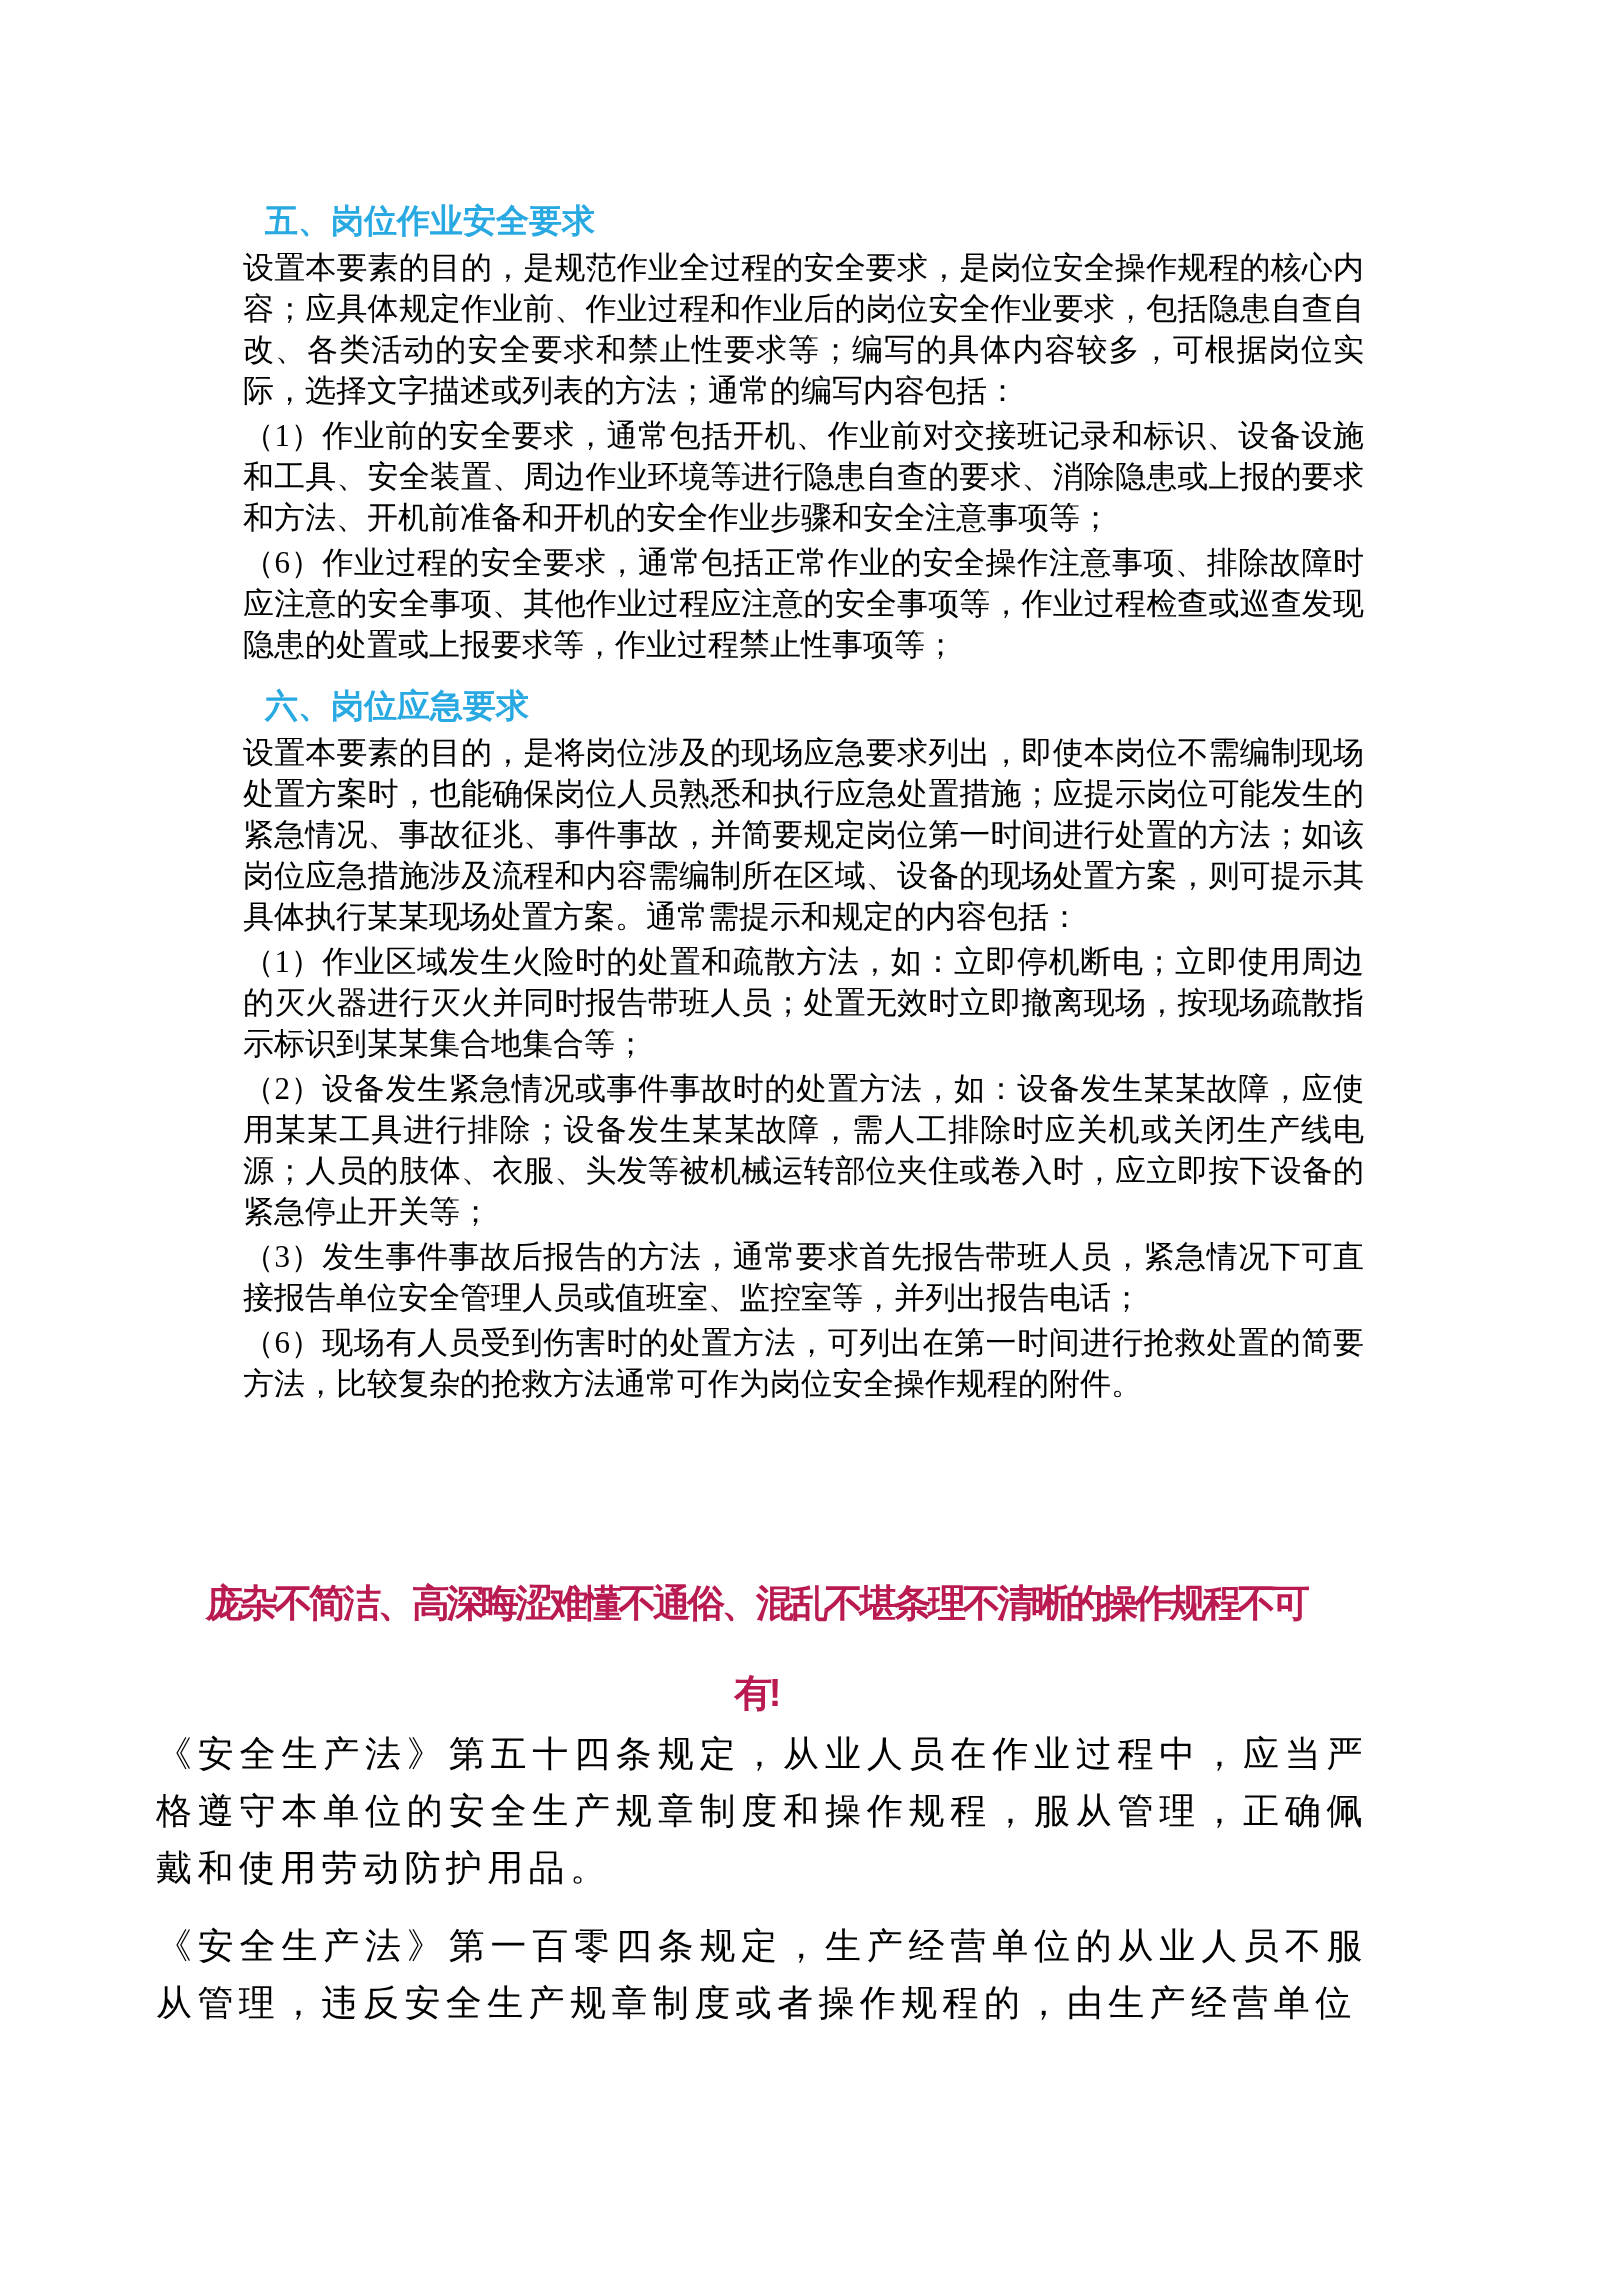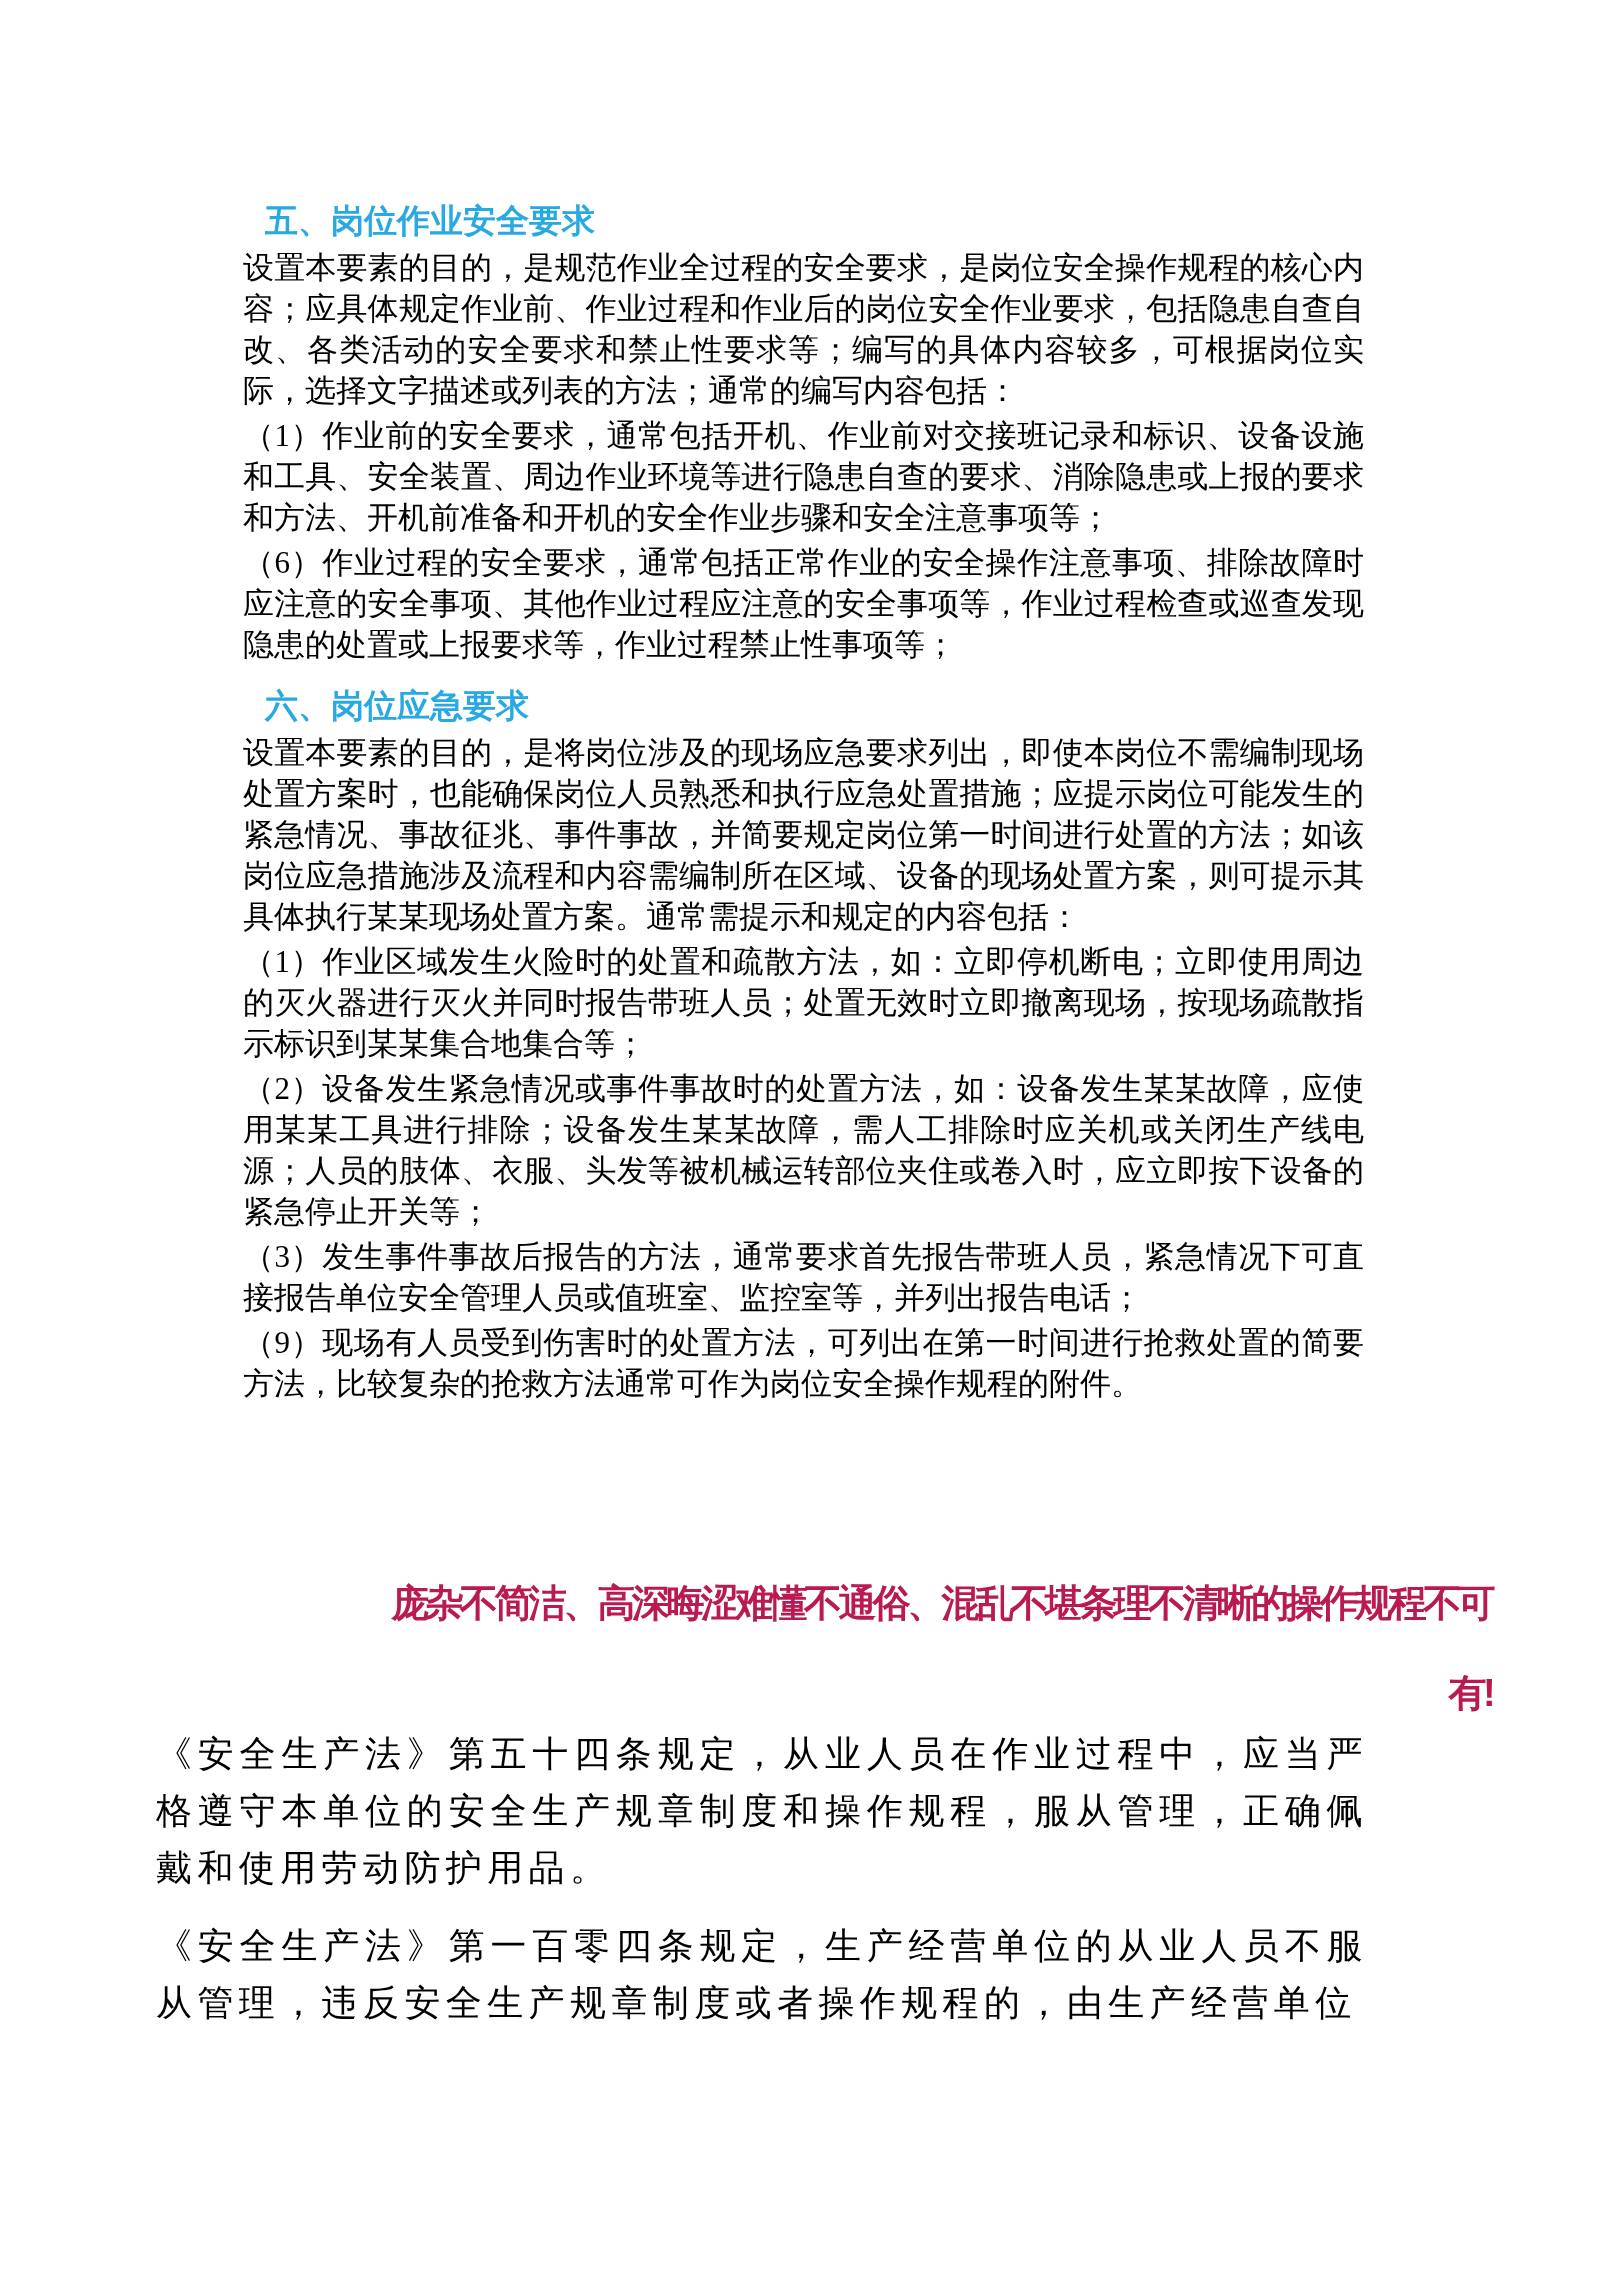--- a/index.html
+++ b/index.html
@@ -38,24 +38,24 @@
     padding-left: 26px;
     line-height: 43px;
     text-align: left;
   }
   .sec-h.second {
     margin-top: 20px;
   }
   
   .warning {
     position: absolute;
-    left: 8px;
+    left: 14px;
     top: 1558px;
     width: 1484px;
-    text-align: right;
+    text-align: center;
     color: var(--warning-color, #b91a51);
     font-family: "Liberation Sans", "DejaVu Sans", sans-serif;
     font-weight: bold;
     font-size: 38px;
     letter-spacing: -3.6px;
   }
   .warning-line {
     line-height: 90px;
   }
   
@@ -87,21 +87,21 @@
     <div class="sec-h">五、岗位作业安全要求</div>
     <p>设置本要素的目的，是规范作业全过程的安全要求，是岗位安全操作规程的核心内容；应具体规定作业前、作业过程和作业后的岗位安全作业要求，包括隐患自查自改、各类活动的安全要求和禁止性要求等；编写的具体内容较多，可根据岗位实际，选择文字描述或列表的方法；通常的编写内容包括：</p>
     <p>（1）作业前的安全要求，通常包括开机、作业前对交接班记录和标识、设备设施和工具、安全装置、周边作业环境等进行隐患自查的要求、消除隐患或上报的要求和方法、开机前准备和开机的安全作业步骤和安全注意事项等；</p>
     <p>（6）作业过程的安全要求，通常包括正常作业的安全操作注意事项、排除故障时应注意的安全事项、其他作业过程应注意的安全事项等，作业过程检查或巡查发现隐患的处置或上报要求等，作业过程禁止性事项等；</p>
 
     <div class="sec-h second">六、岗位应急要求</div>
     <p>设置本要素的目的，是将岗位涉及的现场应急要求列出，即使本岗位不需编制现场处置方案时，也能确保岗位人员熟悉和执行应急处置措施；应提示岗位可能发生的紧急情况、事故征兆、事件事故，并简要规定岗位第一时间进行处置的方法；如该岗位应急措施涉及流程和内容需编制所在区域、设备的现场处置方案，则可提示其具体执行某某现场处置方案。通常需提示和规定的内容包括：</p>
     <p>（1）作业区域发生火险时的处置和疏散方法，如：立即停机断电；立即使用周边的灭火器进行灭火并同时报告带班人员；处置无效时立即撤离现场，按现场疏散指示标识到某某集合地集合等；</p>
     <p>（2）设备发生紧急情况或事件事故时的处置方法，如：设备发生某某故障，应使用某某工具进行排除；设备发生某某故障，需人工排除时应关机或关闭生产线电源；人员的肢体、衣服、头发等被机械运转部位夹住或卷入时，应立即按下设备的紧急停止开关等；</p>
     <p>（3）发生事件事故后报告的方法，通常要求首先报告带班人员，紧急情况下可直接报告单位安全管理人员或值班室、监控室等，并列出报告电话；</p>
-    <p>（9）现场有人员受到伤害时的处置方法，可列出在第一时间进行抢救处置的简要方法，比较复杂的抢救方法通常可作为岗位安全操作规程的附件。</p>
+    <p>（6）现场有人员受到伤害时的处置方法，可列出在第一时间进行抢救处置的简要方法，比较复杂的抢救方法通常可作为岗位安全操作规程的附件。</p>
   </div>
 
   <div class="warning">
     <div class="warning-line">庞杂不简洁、高深晦涩难懂不通俗、混乱不堪条理不清晰的操作规程不可</div>
     <div class="warning-line">有!</div>
   </div>
 
   <div class="laws">
     <p>《安全生产法》第五十四条规定，从业人员在作业过程中，应当严格遵守本单位的安全生产规章制度和操作规程，服从管理，正确佩戴和使用劳动防护用品。</p>
     <p>《安全生产法》第一百零四条规定，生产经营单位的从业人员不服从管理，违反安全生产规章制度或者操作规程的，由生产经营单位</p>

